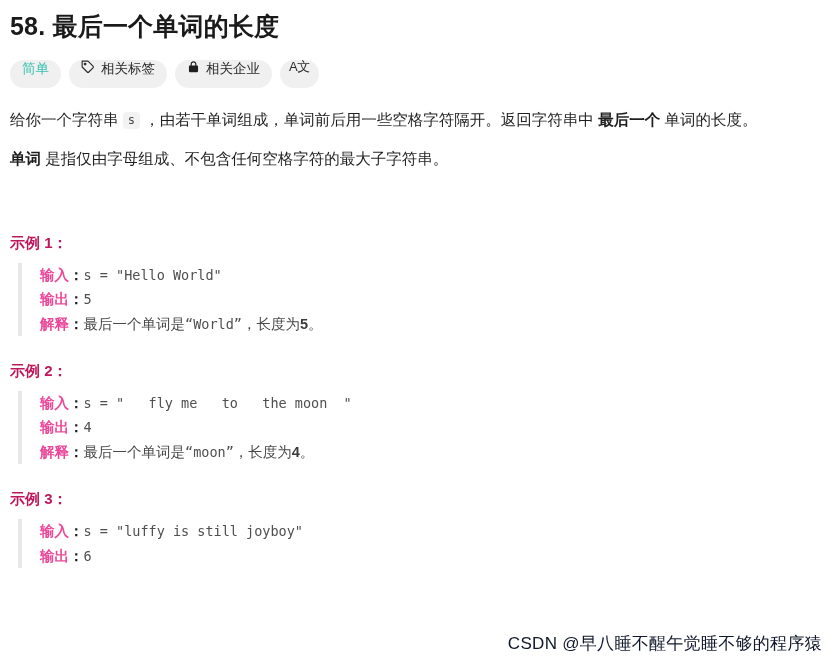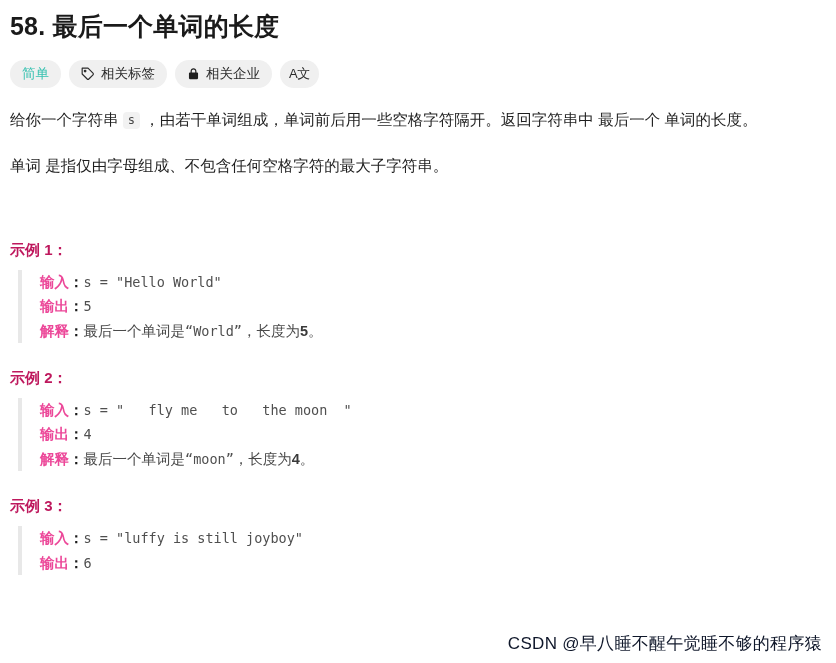--- a/index.html
+++ b/index.html
@@ -35,21 +35,20 @@
 
   
   .badge-row {
     display: flex;
     align-items: center;
     gap: 8px;
     margin: 16px 0 0 2px;
   }
   .badge {
     display: inline-flex;
-    align-items: center;
     gap: 6px;
     background: #f0f0f0;
     border-radius: 16px;
     height: 28px;
     padding: 0 12px;
     box-sizing: border-box;
     font-size: 13.5px;
     color: #2b2b2b;
     white-space: nowrap;
     cursor: pointer;
@@ -70,22 +69,22 @@
   }
 
   
   .para {
     font-size: 15.5px;
     line-height: 1.75;
     color: #1f1f1f;
     margin: 18px 0 0 2px;
     white-space: nowrap;
   }
-  .para.second { margin-top: 19px; }
-  .para b { font-weight: normal; }
+  .para.second { margin-top: 12px; }
+  .para b { font-weight: bold; }
 
   code.chip {
     display: inline-block;
     background: #f2f2f2;
     border-radius: 4px;
     padding: 1px 5px;
     font-family: "DejaVu Sans Mono", "Liberation Mono", monospace;
     font-size: 12px;
     color: #4a4a4a;
     vertical-align: 1px;

